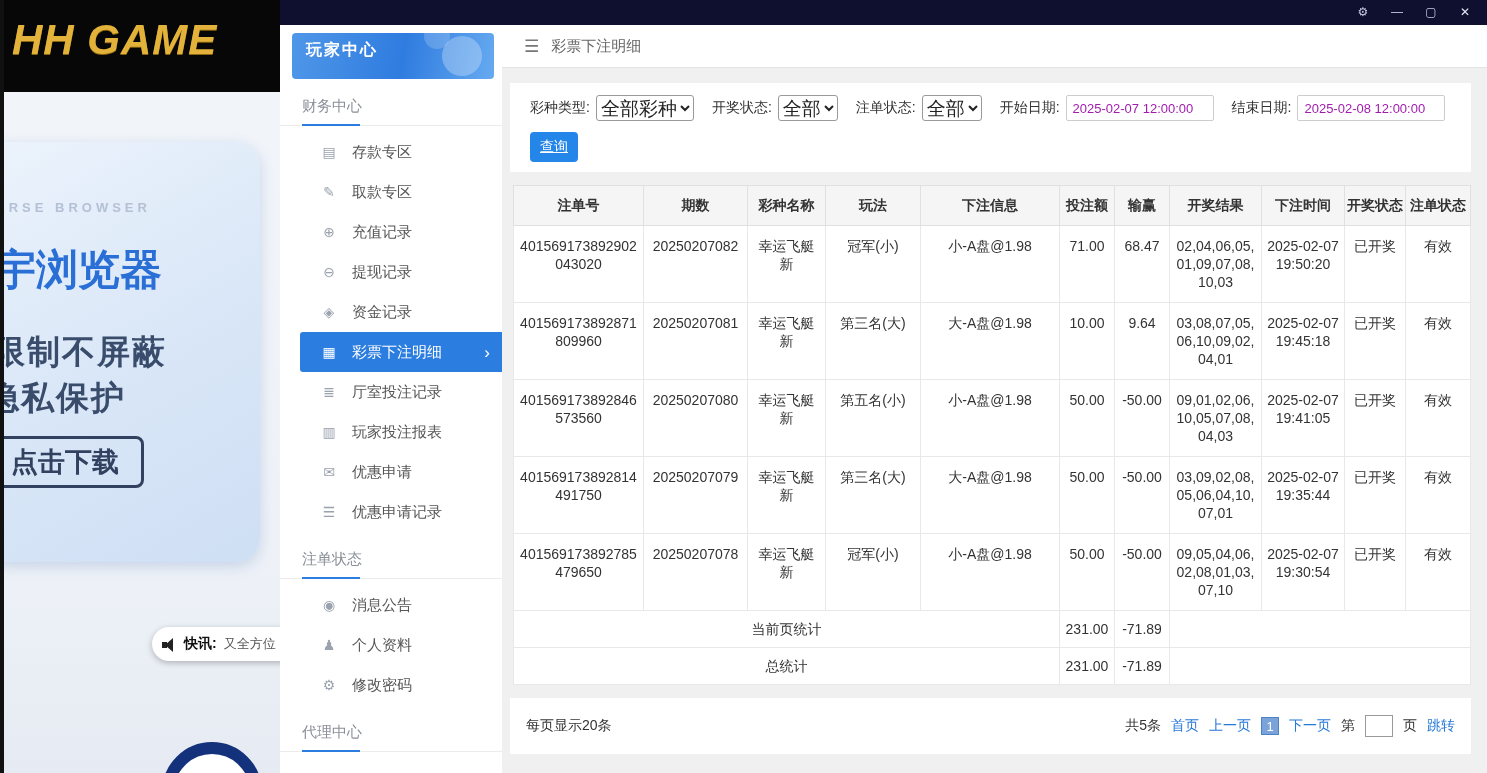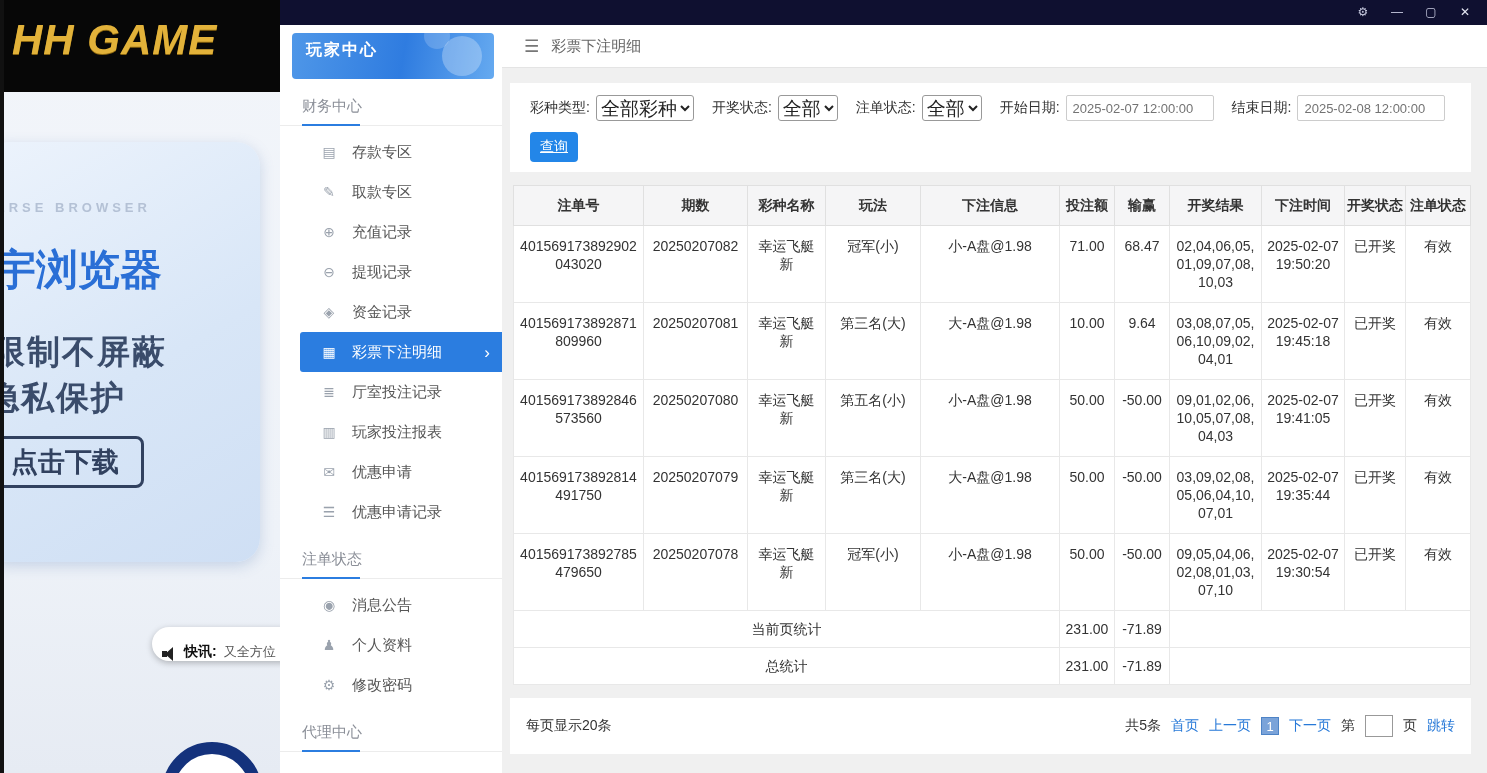--- a/index.html
+++ b/index.html
@@ -24,21 +24,21 @@
   .promo-card{position:absolute;top:142px;left:-18px;width:274px;height:420px;border-radius:24px;
     background:linear-gradient(150deg,#ecf3fc 0%,#d8e6f7 55%,#cfdff4 100%);
     box-shadow:0 4px 14px rgba(80,120,180,.25);}
   .promo-en{position:absolute;top:58px;left:10px;font-size:13px;letter-spacing:4px;color:#b4c1d5;font-weight:bold;white-space:nowrap;}
   .promo-big{position:absolute;top:100px;left:8px;font-size:42px;font-weight:bold;color:#2a6fd6;white-space:nowrap;}
   .promo-l2{position:absolute;top:188px;left:6px;font-size:33px;font-weight:bold;color:#3a4c6b;letter-spacing:2px;white-space:nowrap;}
   .promo-l3{position:absolute;top:234px;left:0px;font-size:33px;font-weight:bold;color:#3a4c6b;letter-spacing:2px;white-space:nowrap;}
   .promo-btn{position:absolute;top:294px;left:0;width:158px;height:52px;border:3px solid #31415f;border-radius:8px;
     font-size:27px;font-weight:bold;color:#31415f;display:flex;align-items:center;justify-content:center;cursor:pointer;white-space:nowrap;}
   .ticker{position:absolute;top:627px;left:148px;height:34px;width:180px;background:#fff;border-radius:17px;
-    box-shadow:0 2px 6px rgba(0,0,0,.25);display:flex;align-items:flex-end;padding:0 10px;gap:7px;white-space:nowrap;}
+    box-shadow:0 2px 6px rgba(0,0,0,.25);display:flex;align-items:center;padding:0 10px;gap:7px;white-space:nowrap;}
   .spk{position:relative;width:15px;height:15px;flex:none;}
   .spk::before{content:"";position:absolute;left:0;top:5px;width:5px;height:6px;background:#222;}
   .spk::after{content:"";position:absolute;left:3px;top:1px;border-right:8px solid #222;
     border-top:7px solid transparent;border-bottom:7px solid transparent;}
   .ticker b{color:#111;font-size:14px;}
   .ticker .tx{color:#555;font-size:13px;overflow:hidden;}
   .b-circle{position:absolute;left:158px;top:742px;width:100px;height:100px;border-radius:50%;
     background:#fff;border:12px solid #14327c;}
   .b-circle::after{content:"";position:absolute;left:22px;top:22px;width:32px;height:32px;border-radius:50%;
     background:#2a63c8;}
@@ -74,21 +74,21 @@
   .content{flex:1;display:flex;flex-direction:column;min-width:0;background:#f0f0f0;overflow:hidden;}
   .page-header{height:43px;background:#fff;border-bottom:1px solid #e4e4e4;display:flex;align-items:center;
     gap:12px;padding-left:22px;flex:none;}
   .ham{color:#777;font-size:17px;cursor:pointer;}
   .page-title{color:#666;font-size:15px;}
   .filter-card{margin:15px 16px 0 8px;background:#fff;padding:12px 20px 10px;}
   .filter-row{display:flex;align-items:center;gap:6px;font-size:14px;color:#333;white-space:nowrap;}
   .f-label{margin-left:12px;}
   .f-label:first-child{margin-left:0;}
   .f-select{height:26px;border:1px solid #999;border-radius:3px;background:#fff;font-size:19px;color:#222;}
-  .f-input{height:26px;border:1px solid #ccc;border-radius:2px;width:148px;font-size:13px;color:#737373;padding:0 6px;}
+  .f-input{height:26px;border:1px solid #ccc;border-radius:2px;width:148px;font-size:13px;color:#a21caf;padding:0 6px;}
   .query-btn{margin-top:11px;width:48px;height:30px;background:var(--accent-blue);color:#fff;border:none;
     border-radius:4px;font-size:14px;cursor:pointer;text-decoration:underline;}
   .table-wrap{margin:13px 16px 0 11px;}
   table{width:100%;border-collapse:collapse;background:#fff;table-layout:fixed;border:1px solid #ddd;}
   th{background:#f5f5f6;border:1px solid #e0e0e0;font-size:14px;font-weight:bold;color:#333;height:40px;padding:2px;}
   td{border:1px solid #e8e8e8;font-size:14px;color:#333;text-align:center;vertical-align:top;
     padding:11px 5px;line-height:18px;word-break:break-all;}
   tr.sum td{vertical-align:middle;padding:9px 5px;}
   .pager-card{margin:13px 16px 0 8px;background:#fff;height:56px;display:flex;align-items:center;
     justify-content:space-between;padding:0 16px;font-size:14px;color:#333;}

